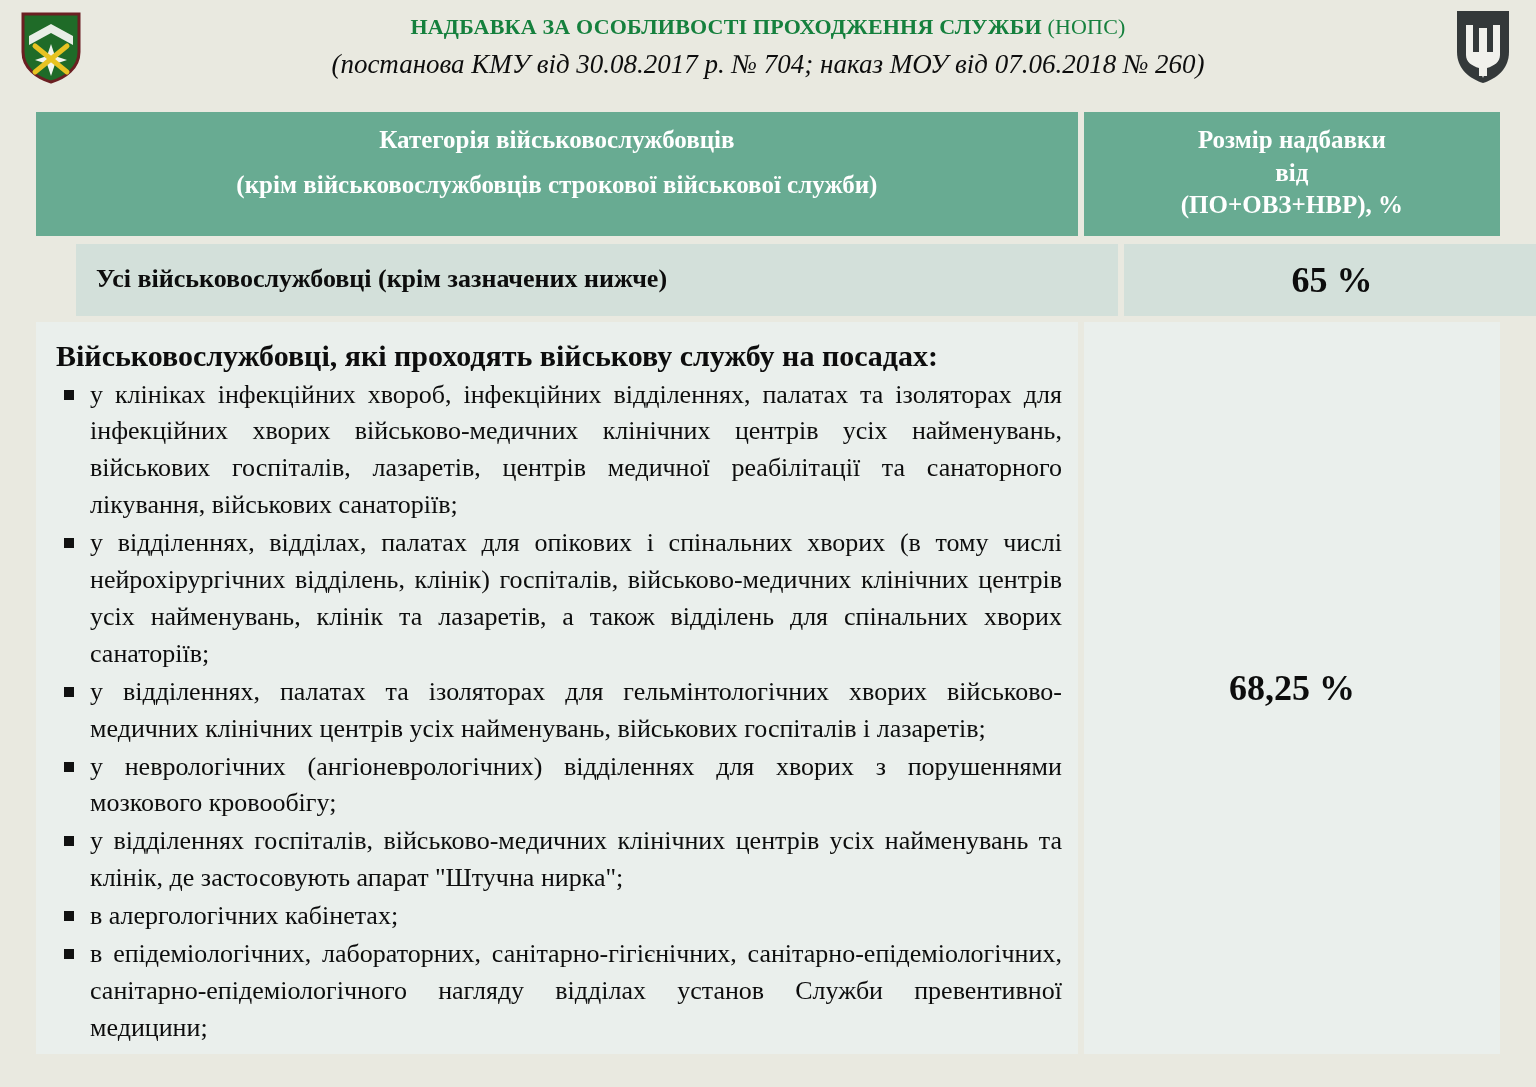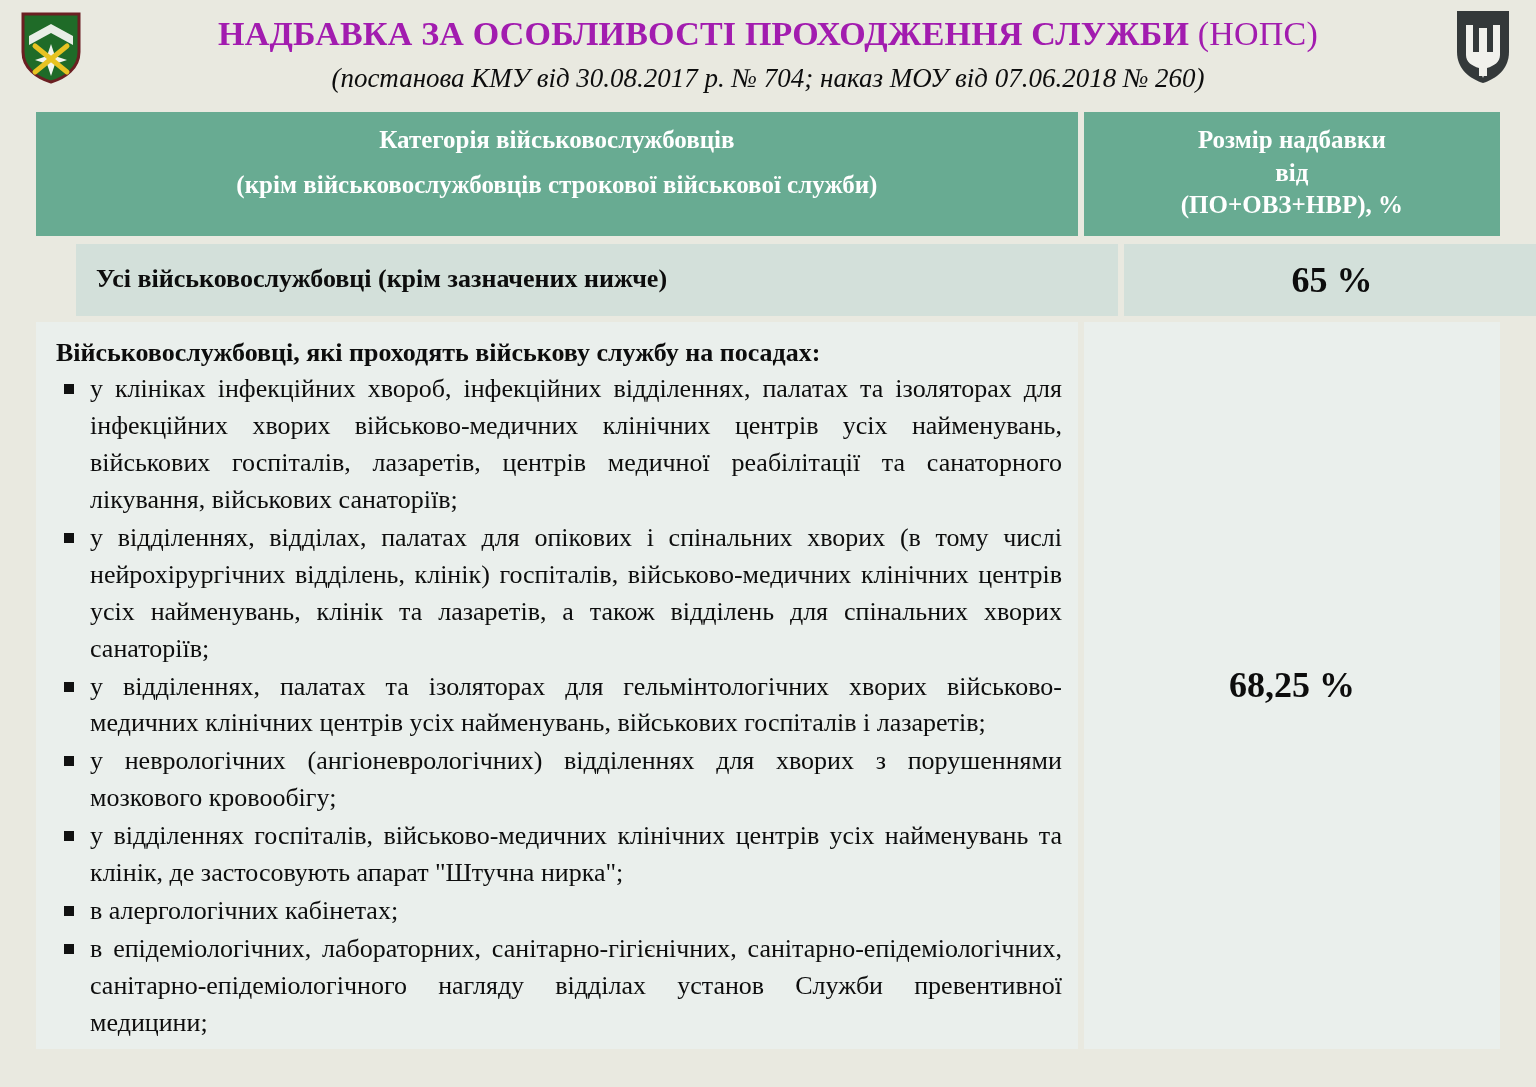--- a/index.html
+++ b/index.html
@@ -37,23 +37,23 @@
     height: 78px;
   }
   .title-block {
     position: absolute;
     left: 110px;
     right: 110px;
     top: 14px;
     text-align: center;
   }
   .title-main {
-    font-size: 34px;
-    font-weight: bold;
-    color: #a21caf;
+    font-size: 22px;
+    font-weight: bold;
+    color: #15803d;
     letter-spacing: 0.2px;
     line-height: 1.18;
     white-space: nowrap;
   }
   .title-main .nopc {
     font-weight: normal;
   }
   .title-sub {
     font-size: 27px;
     font-style: italic;
@@ -131,21 +131,21 @@
   }
   .row-2 .tcell-right {
     display: flex;
     align-items: center;
     justify-content: center;
     font-size: 36px;
     font-weight: bold;
     color: #0d0d0d;
   }
   .cat-heading {
-    font-size: 26px;
+    font-size: 30px;
     font-weight: bold;
     line-height: 1.3;
     margin-bottom: 2px;
   }
   ul.bullets {
     list-style: none;
     margin: 0;
     padding: 0;
   }
   ul.bullets li {

